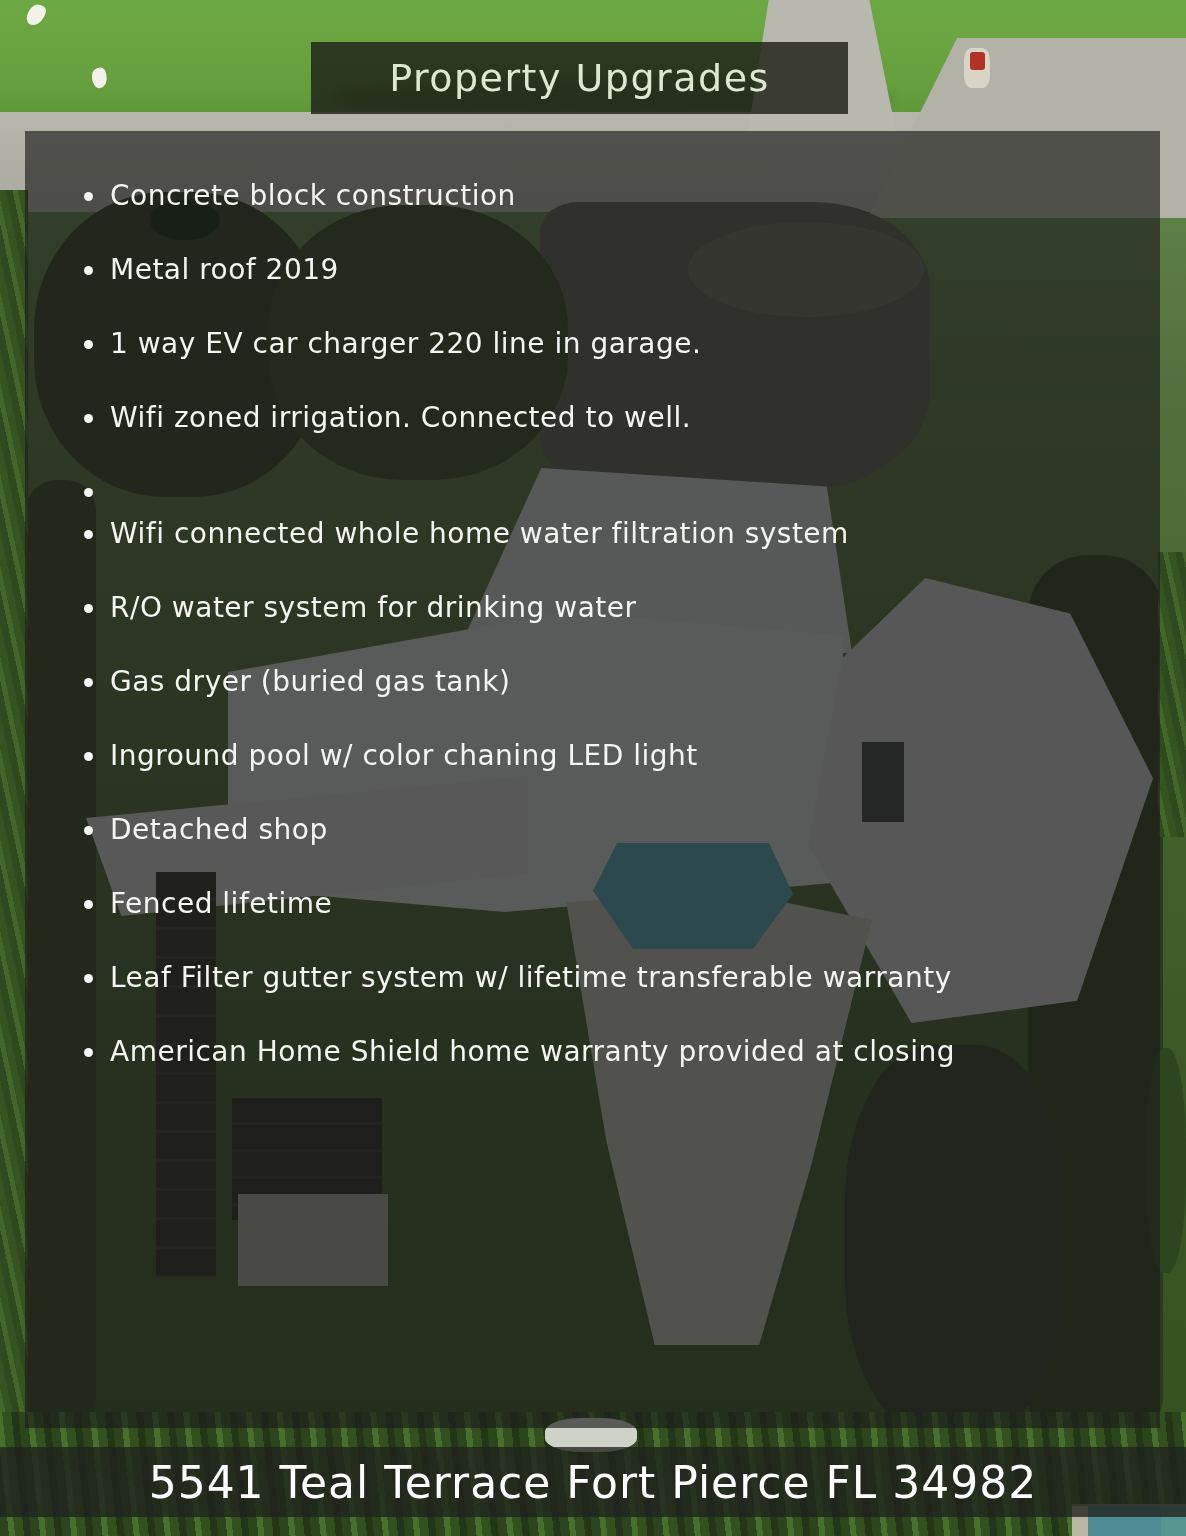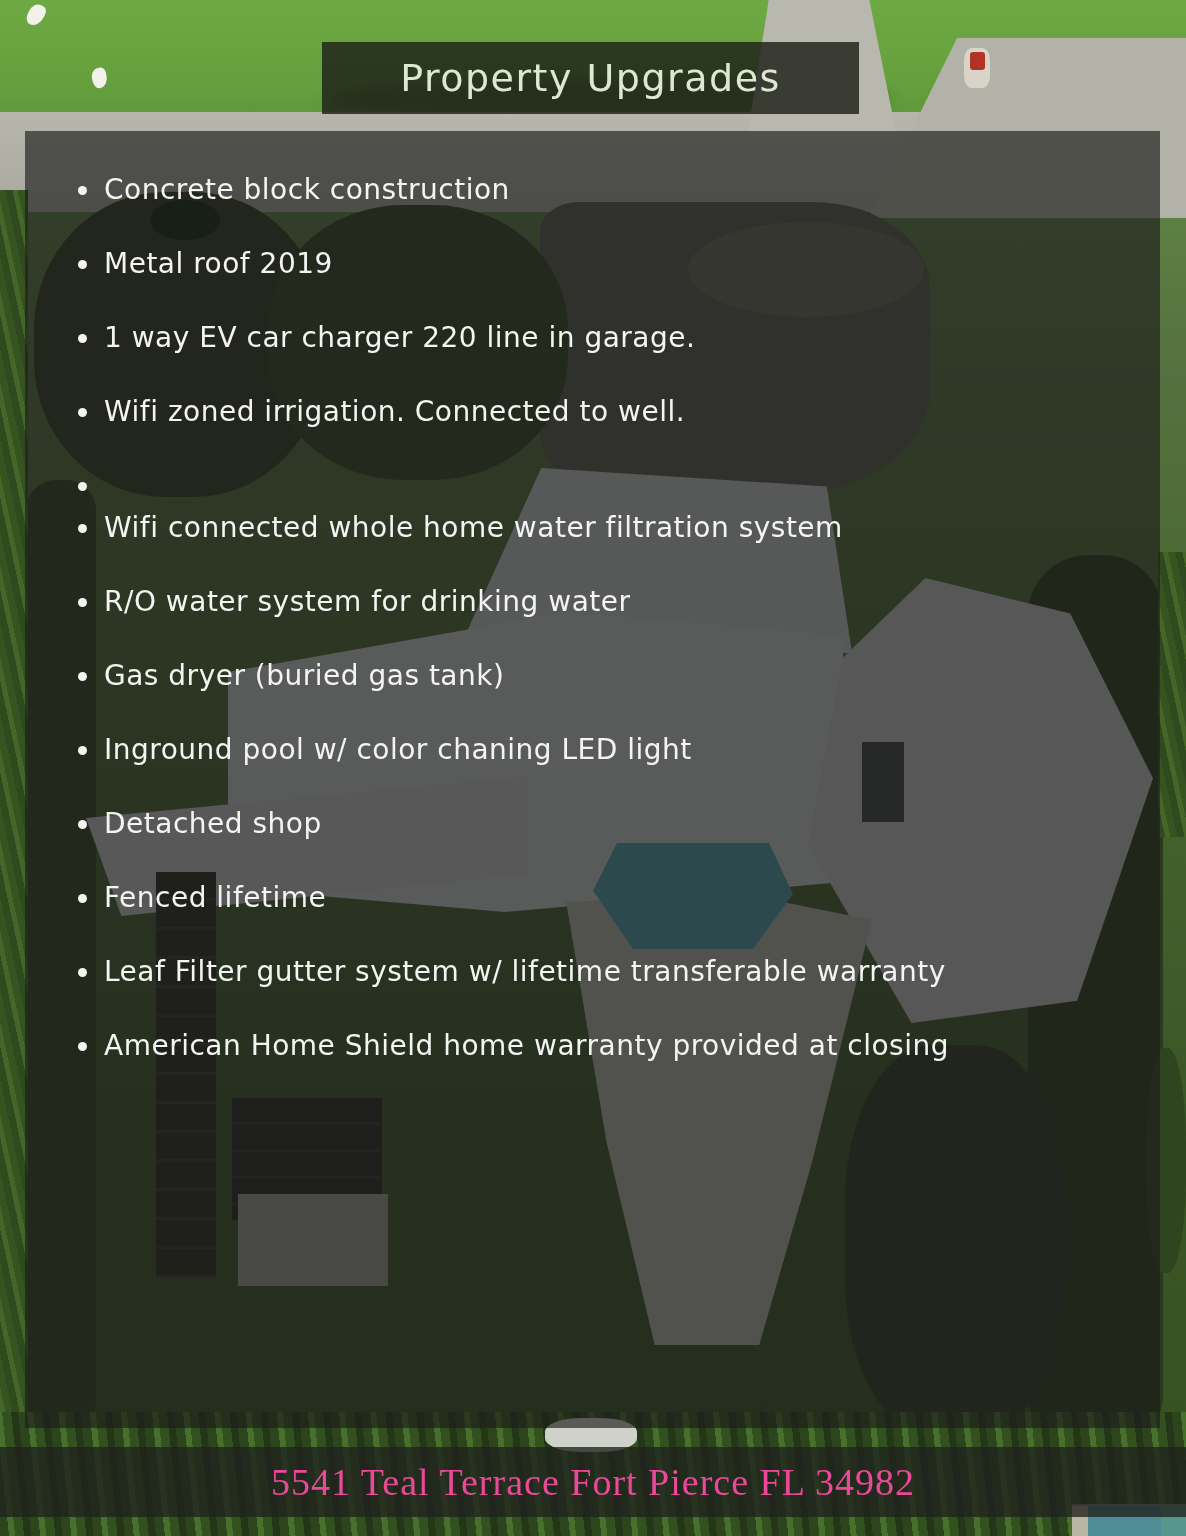--- a/index.html
+++ b/index.html
@@ -62,31 +62,31 @@
   .concrete-pad{left:238px;top:1194px;width:150px;height:92px;background:#9fa296;}
 
   .bird{background:#f2f2ea;border-radius:50% 30% 60% 40%;}
   .bird1{left:28px;top:4px;width:16px;height:22px;transform:rotate(25deg);}
   .bird2{left:92px;top:68px;width:15px;height:20px;transform:rotate(-15deg);}
   .mailbox-pad{left:964px;top:48px;width:26px;height:40px;background:#d8d5c8;border-radius:30%;}
   .mailbox{left:970px;top:52px;width:15px;height:18px;background:#b33226;border-radius:3px;}
   .shadow-spot{left:150px;top:200px;width:70px;height:40px;background:#11230c;border-radius:50%;}
 
   
-  .banner{left:322px;top:42px;width:537px;height:72px;background:rgba(31,33,26,.82);
+  .banner{left:311px;top:42px;width:537px;height:72px;background:rgba(31,33,26,.82);
     display:flex;align-items:center;justify-content:center;}
   .banner-title{color:#dde8d2;font-size:38px;letter-spacing:1.5px;}
   .panel{left:25px;top:131px;width:1135px;height:1297px;background:rgba(29,29,27,.66);}
-  .list{margin:7px;padding:15px 38px 0 46px;list-style:none;}
+  .list{margin:13px;padding:15px 38px 0 46px;list-style:none;}
   .list li{display:flex;align-items:flex-start;gap:17px;line-height:74px;
     font-size:28px;color:#f4f4f2;letter-spacing:.5px;max-width:992px;}
   .dot{flex:0 0 9px;width:9px;height:9px;margin-top:33px;border-radius:50%;background:#f4f4f2;}
   .addr-bar{left:0;top:1447px;width:1186px;height:70px;background:rgba(32,33,30,.78);
     display:flex;align-items:center;justify-content:center;}
-  .addr-text{color:#ec4899;font-size:38px;letter-spacing:1px;font-family:Liberation Serif, serif;}
+  .addr-text{color:#ffffff;font-size:44px;letter-spacing:1px;}
 </style>
 </head>
 <body>
 
 <div class="page">
 
   <div class="abs photo">
     <div class="abs grass-top"></div>
     <div class="abs grass-shadow"></div>
     <div class="abs road"></div>

